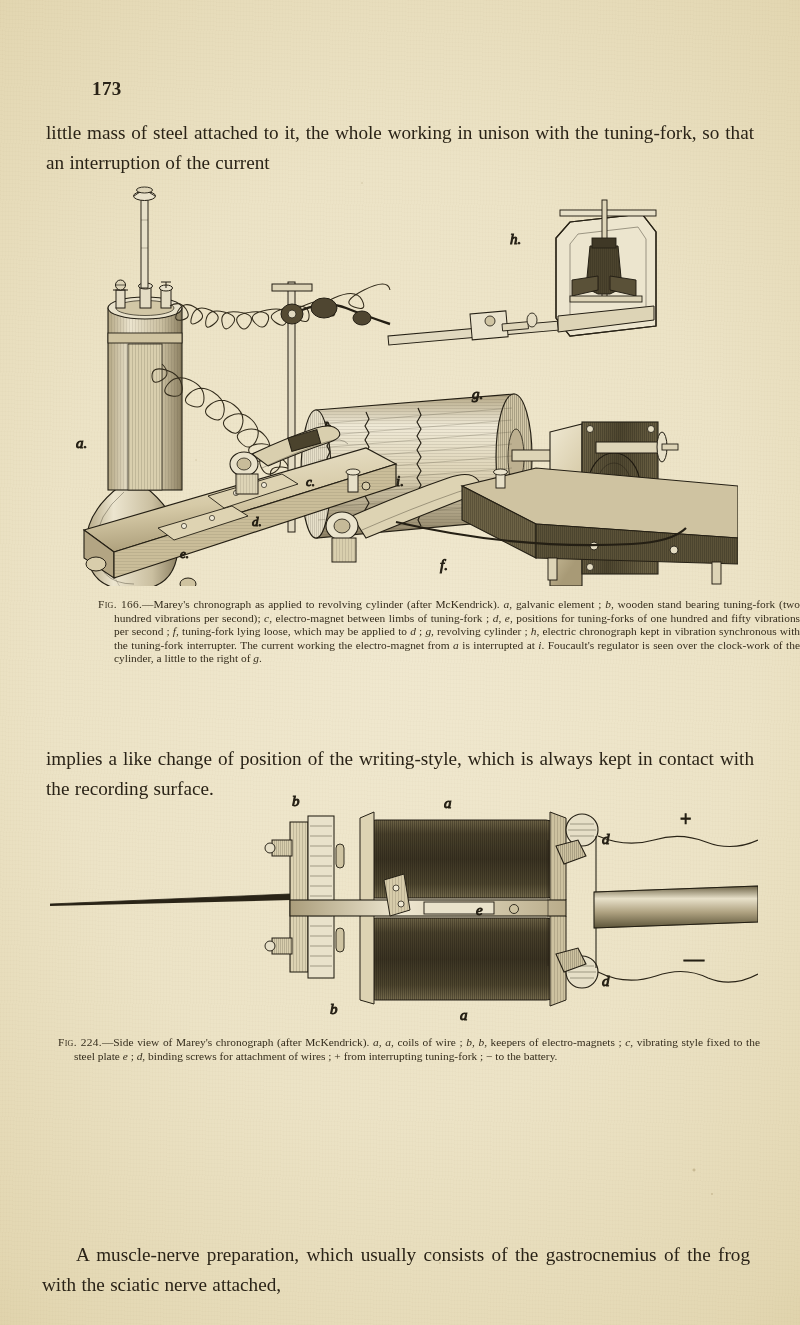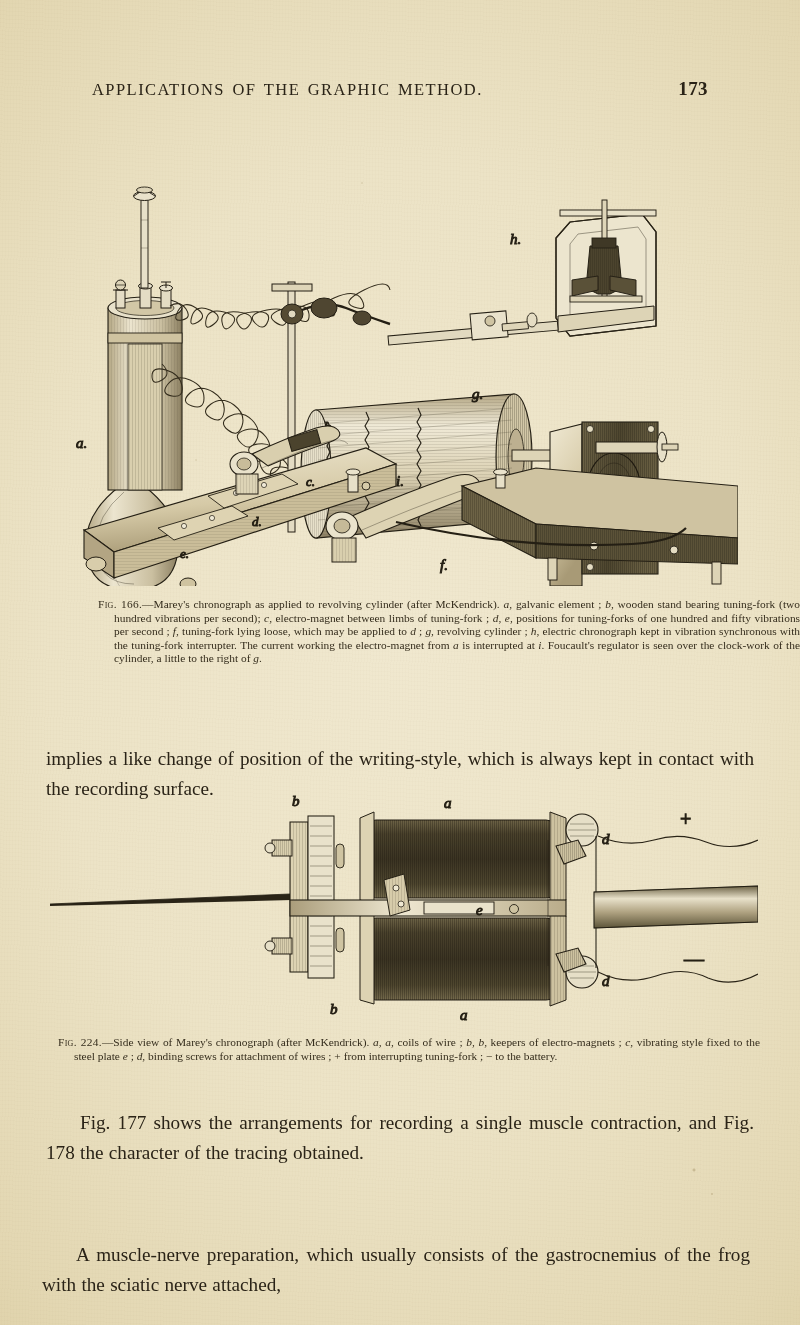--- a/index.html
+++ b/index.html
@@ -131,24 +131,24 @@
 </head>
 <body>
 
 <div id="page"></div>
 <div id="grain"></div>
 <div id="foxing"></div>
 
 <div id="content">
 
   <div class="running-head">
-    <span class="rh-title">APPLICATIONS OF THE GRAPHIC METHOD.</span>
     <span class="rh-page">173</span>
   </div>
 
+  <div class="body-par" id="par-top">little mass of steel attached to it, the whole working in unison with the tuning-fork, so that an interruption of the current</div>
 
   <div class="figure" id="fig-166">
     <svg viewBox="0 0 672 400" preserveAspectRatio="none">
       <defs>
         <linearGradient id="metalV" x1="0" y1="0" x2="1" y2="0">
           <stop offset="0" stop-color="#cfc3a2"></stop>
           <stop offset=".35" stop-color="#efe8d2"></stop>
           <stop offset=".75" stop-color="#b8a float"></stop>
           <stop offset="1" stop-color="#8e8263"></stop>
         </linearGradient>
@@ -572,16 +572,15 @@
         <text class="signlabel" x="640" y="184">—</text>
 
       </g>
     </svg>
   </div>
 
   <div class="caption" id="cap-167">
     <span class="figlabel">Fig. 224.</span><span>—</span><span>Side view of Marey's chronograph (after McKendrick). <i>a</i>, <i>a</i>, coils of wire ; <i>b</i>, <i>b</i>, keepers of electro-magnets ; <i>c</i>, vibrating style fixed to the steel plate <i>e</i> ; <i>d</i>, binding screws for attachment of wires ; + from interrupting tuning-fork ; − to the battery.</span>
   </div>
 
-  <div class="body-par" id="par-bot1">Fig. 177 shows the arrangements for recording a single muscle contraction, and Fig. 178 the character of the tracing obtained.</div>
   <div class="body-par" id="par-bot2">A muscle-nerve preparation, which usually consists of the gastrocnemius of the frog with the sciatic nerve attached,</div>
 
 </div>
 
 </body></html>

